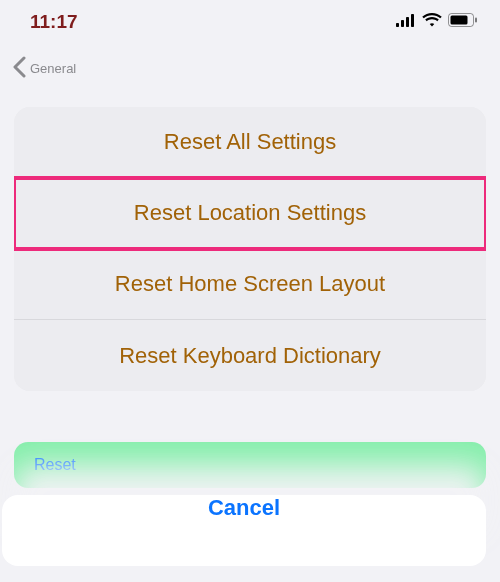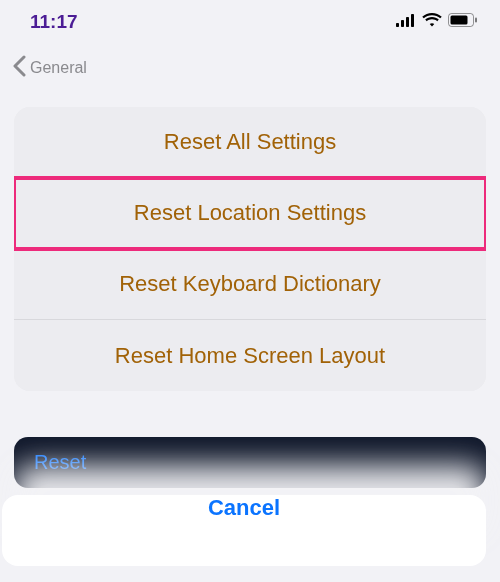--- a/index.html
+++ b/index.html
@@ -19,38 +19,38 @@
     .status-bar {
       height: 44px;
       display: flex;
       align-items: center;
       justify-content: space-between;
       padding: 0 22px 0 30px;
     }
     .status-time {
       font-size: 19px;
       font-weight: 600;
-      color: #4c1d95;
+      color: #7f1d1d;
     }
     .status-icons {
       display: flex;
       align-items: center;
       gap: 6px;
     }
     .nav-bar {
       height: 48px;
       display: flex;
       align-items: center;
       padding: 0 12px;
     }
     .back-button {
       display: flex;
       align-items: center;
       color: #8a8a8e;
-      font-size: 16px;
+      font-size: 13px;
       gap: 4px;
     }
     .nav-title {
       font-size: 20px;
       font-weight: 600;
       color: #000;
       margin-left: 14px;
     }
     .sheet {
       position: absolute;
@@ -82,25 +82,25 @@
       outline: 4px solid #ed2a7b;
       outline-offset: -2px;
       position: relative;
       z-index: 2;
     }
     .underlying-row {
       position: absolute;
       bottom: 94px;
       left: 14px;
       right: 14px;
-      background: #0f172a;
+      background: #86efac;
       border-radius: 14px;
       padding: 14px 20px;
       color: #0b74ff;
-      font-size: 20px;
+      font-size: 16px;
       z-index: 0;
     }
     .cancel-button {
       position: absolute;
       bottom: 16px;
       left: 2px;
       right: 14px;
       height: 71px;
       background: #fff;
       border-radius: 16px;
@@ -167,23 +167,23 @@
     <span>Reset</span>
   </div>
   <div class="action-sheet" id="action-list">
       <div class="action-item">
         <span>Reset All Settings</span>
       </div>
       <div class="action-item highlighted">
         <span>Reset Location Settings</span>
       </div>
       <div class="action-item">
-        <span>Reset Keyboard Dictionary</span>
+        <span>Reset Home Screen Layout</span>
       </div>
       <div class="action-item">
-        <span>Reset Home Screen Layout</span>
+        <span>Reset Keyboard Dictionary</span>
       </div>
     </div>
   <div class="cancel-shadow"></div>
   <div class="cancel-button">
     <span>Cancel</span>
   </div>
 </div>
 
 </body></html>

